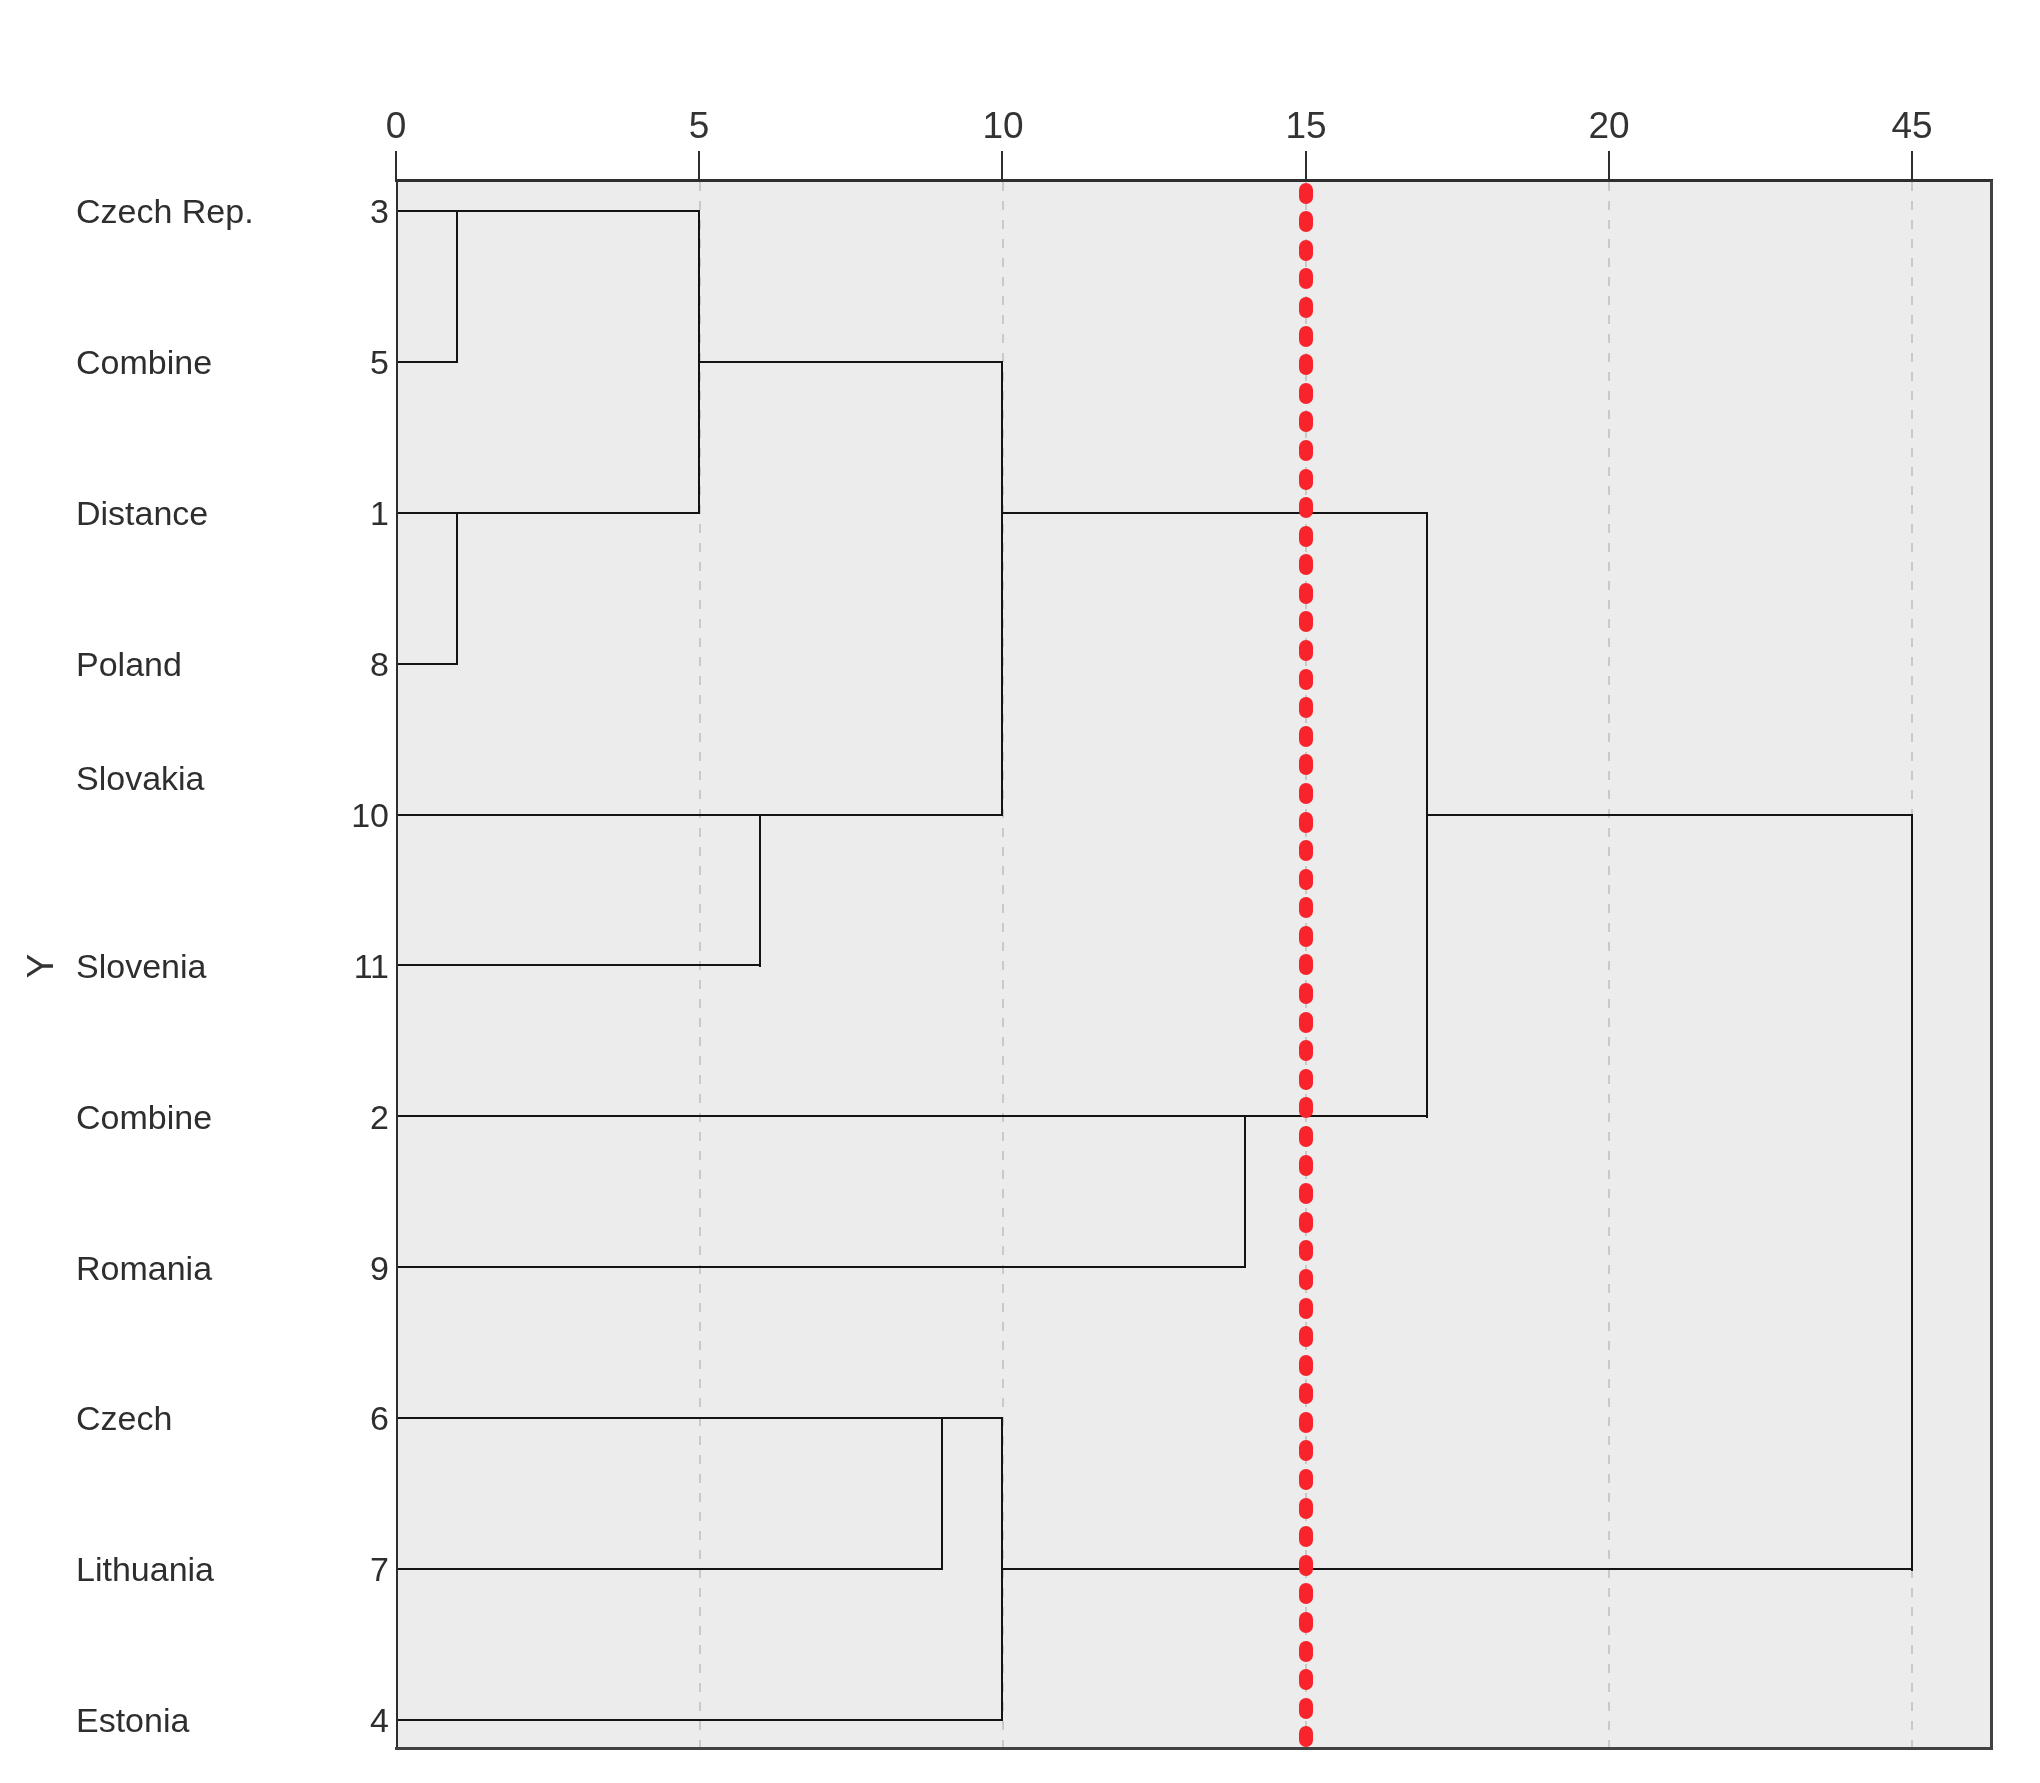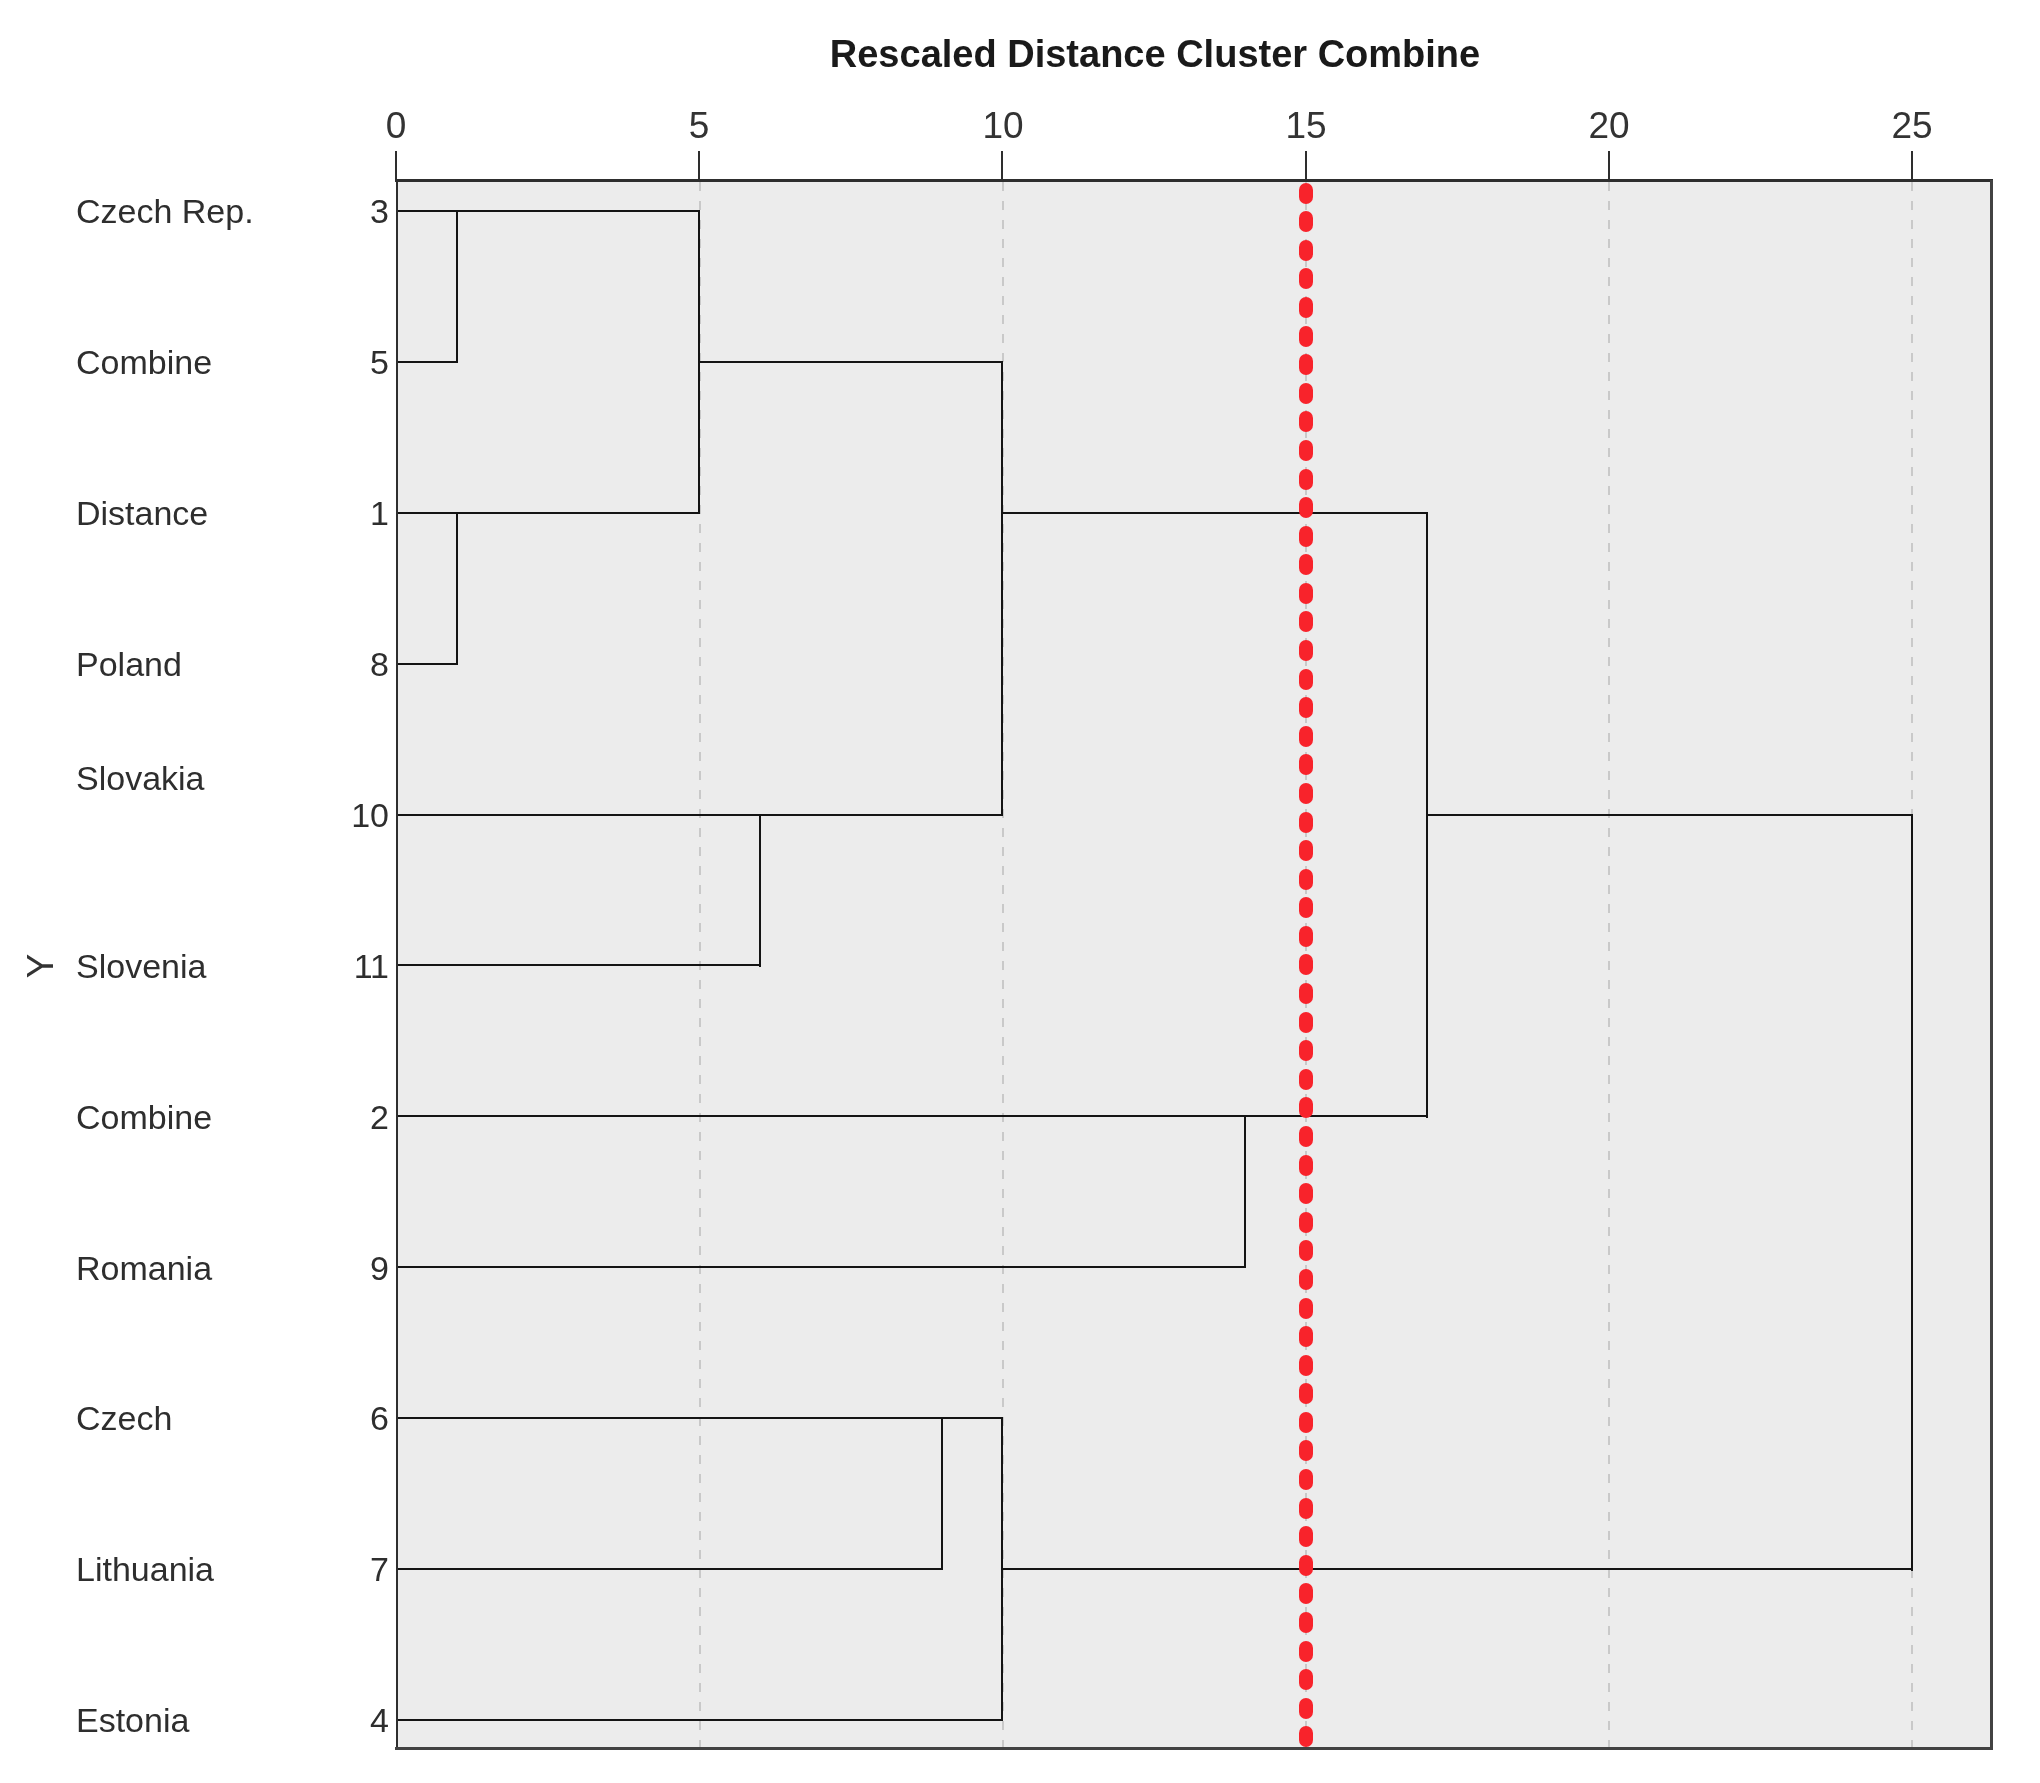--- a/index.html
+++ b/index.html
@@ -38,21 +38,20 @@
     position:absolute;width:1.6px;
     background-image:repeating-linear-gradient(to bottom,#c9c9c9 0px,#c9c9c9 9.5px,transparent 9.5px,transparent 19px);
   }
   .dseg{position:absolute;background:#141414;}
   .cutoff-dot{position:absolute;border-radius:7.1px;}
 </style>
 </head>
 <body>
 
 <div id="stage">
-  <div class="page-title" style="left:1155px;top:33px;">Rescaled Distance Cluster Combine</div>
 
   <div class="y-axis-title" style="left:41px;top:966px;">Y</div>
 
   <div class="plot-bg" style="left:397px;top:181px;width:1593px;height:1568px;"></div>
 
   <div id="grid-layer">
       <div class="gridline" style="left: 699px; top: 182px; height: 1565px;"></div>
       <div class="gridline" style="left: 1002px; top: 182px; height: 1565px;"></div>
       <div class="gridline" style="left: 1305px; top: 182px; height: 1565px;"></div>
       <div class="gridline" style="left: 1608px; top: 182px; height: 1565px;"></div>
@@ -151,21 +150,21 @@
       <div class="tick-label" style="left: 396px; top: 105px;">0</div>
       <div class="tick" style="left: 698px; top: 151px; height: 28px;"></div>
       <div class="tick-label" style="left: 699px; top: 105px;">5</div>
       <div class="tick" style="left: 1001px; top: 151px; height: 28px;"></div>
       <div class="tick-label" style="left: 1003px; top: 105px;">10</div>
       <div class="tick" style="left: 1305px; top: 151px; height: 28px;"></div>
       <div class="tick-label" style="left: 1306px; top: 105px;">15</div>
       <div class="tick" style="left: 1608px; top: 151px; height: 28px;"></div>
       <div class="tick-label" style="left: 1609px; top: 105px;">20</div>
       <div class="tick" style="left: 1911px; top: 151px; height: 28px;"></div>
-      <div class="tick-label" style="left: 1912px; top: 105px;">25</div>
+      <div class="tick-label" style="left: 1912px; top: 105px;">45</div>
     </div>
   <div id="label-layer">
       <div class="row-label" style="left: 76px; top: 187px;">Czech Rep.</div>
       <div class="case-number" style="left: 270px; top: 187px;">3</div>
       <div class="row-label" style="left: 76px; top: 338px;">Combine</div>
       <div class="case-number" style="left: 270px; top: 338px;">5</div>
       <div class="row-label" style="left: 76px; top: 489px;">Distance</div>
       <div class="case-number" style="left: 270px; top: 489px;">1</div>
       <div class="row-label" style="left: 76px; top: 640px;">Poland</div>
       <div class="case-number" style="left: 270px; top: 640px;">8</div>

